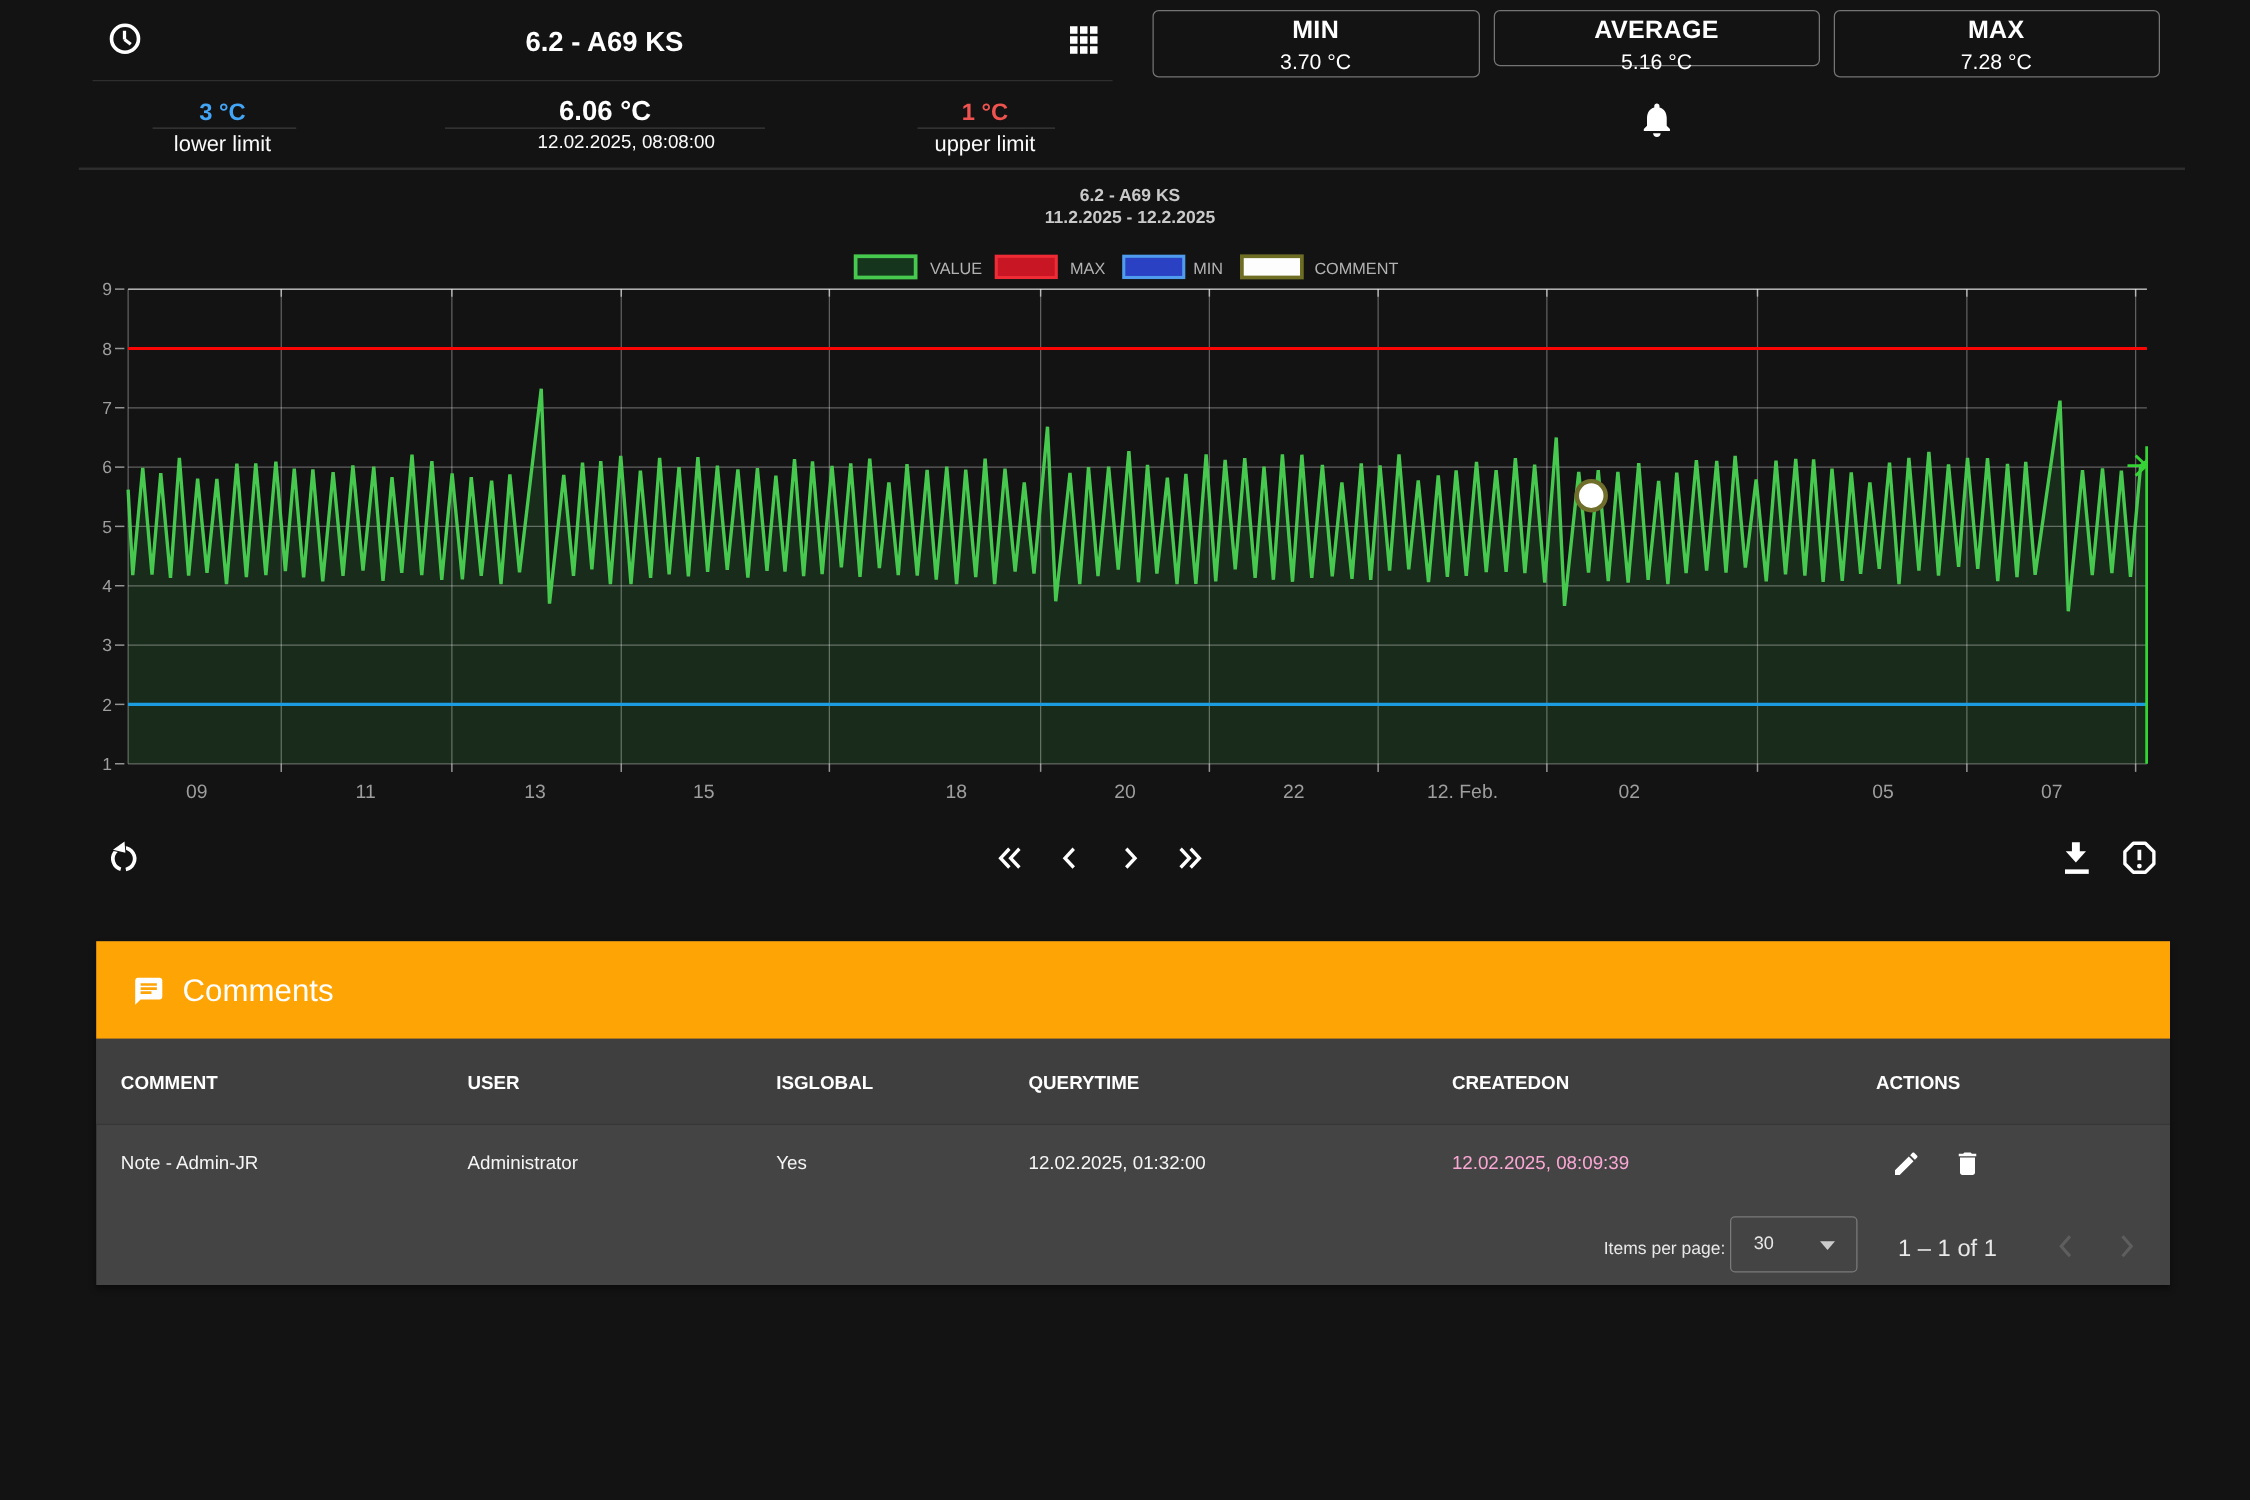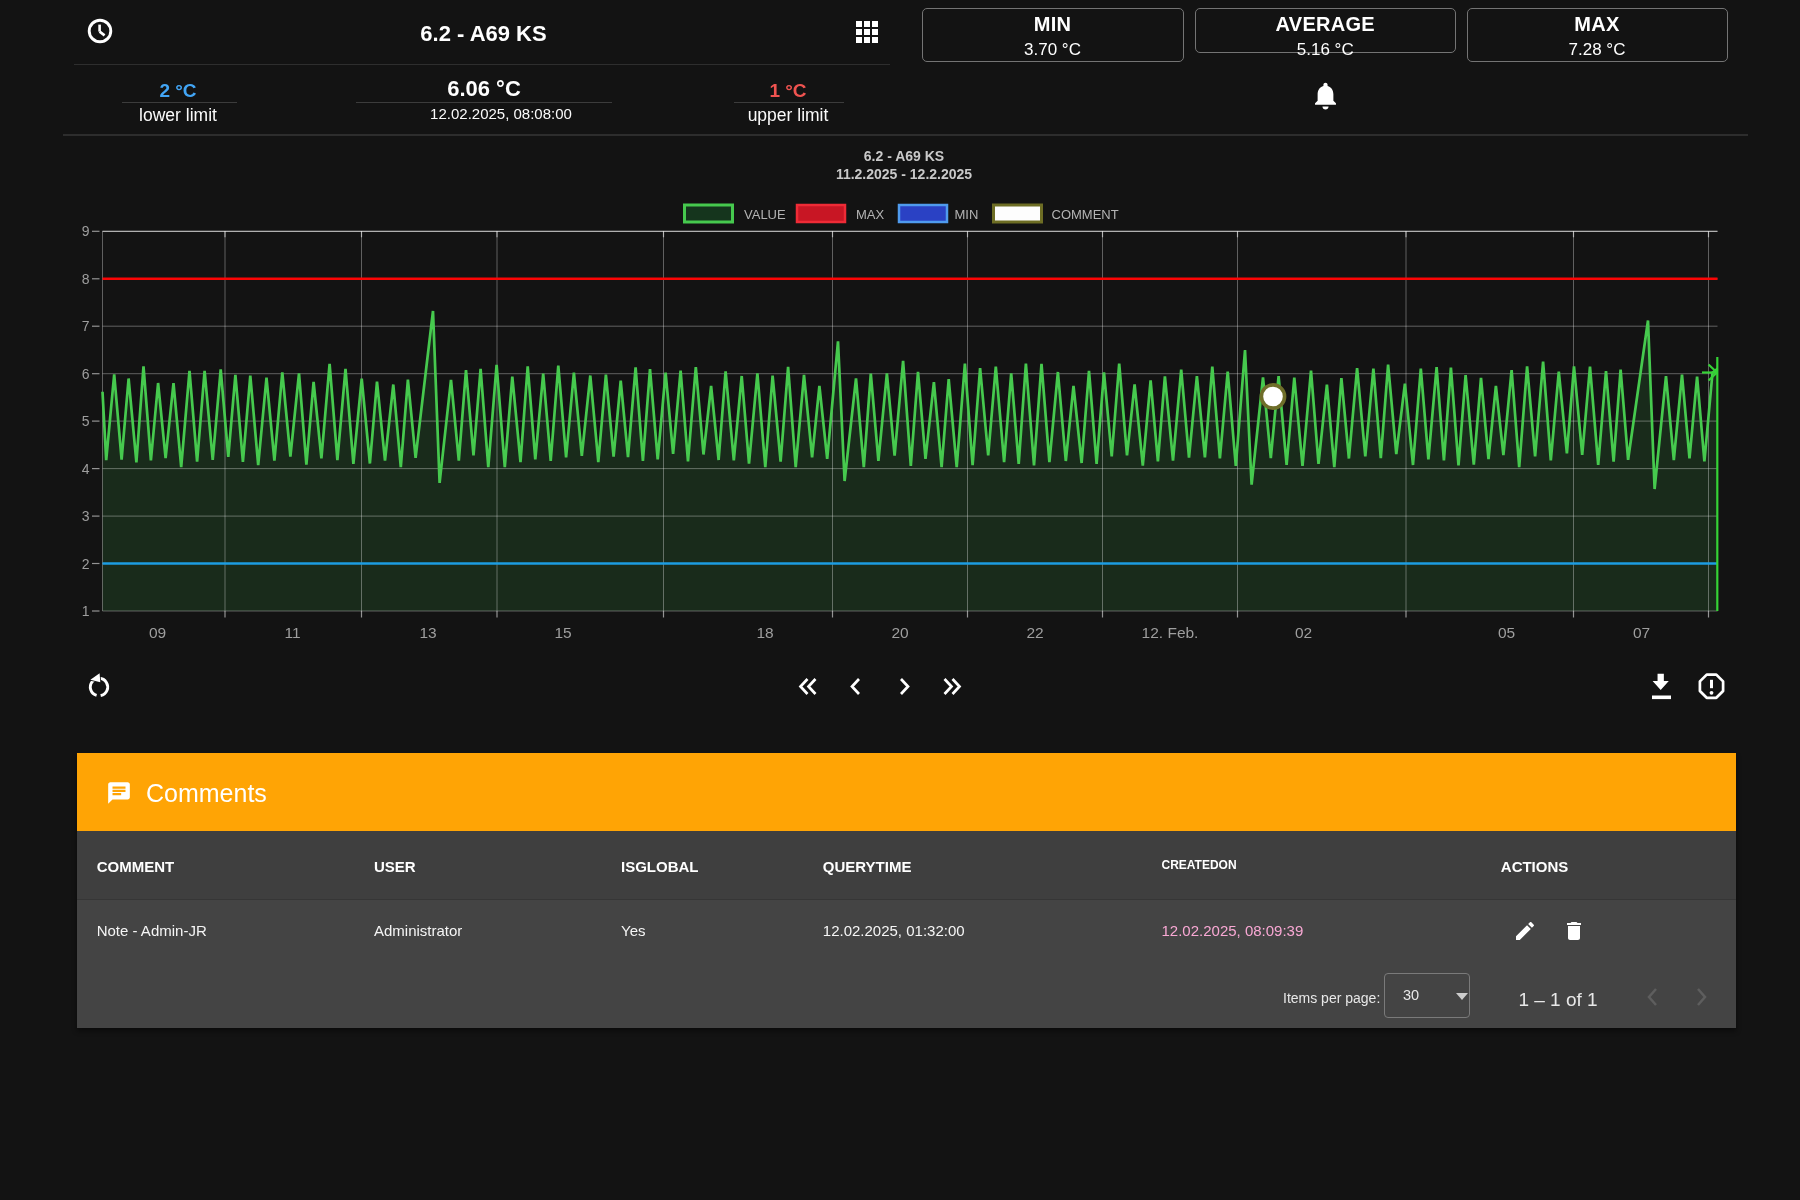--- a/index.html
+++ b/index.html
@@ -22,21 +22,21 @@
     <rect x="1" y="9" width="6" height="6"></rect>
         <rect x="9" y="9" width="6" height="6"></rect>
         <rect x="17" y="9" width="6" height="6"></rect>
     <rect x="1" y="17" width="6" height="6"></rect>
         <rect x="9" y="17" width="6" height="6"></rect>
         <rect x="17" y="17" width="6" height="6"></rect>
   </g>
 </svg>
 <div class="abs" style="left:74px;top:64px;width:816px;height:1px;background:#2e2e2e;"></div>
 
-<div class="abs ctr" style="left:98px;top:80px;width:160px;font-size:19px;font-weight:bold;color:#42a5f5;">2 °C</div>
+<div class="abs ctr" style="left:98px;top:80px;width:160px;font-size:19px;font-weight:bold;color:#42a5f5;">3 °C</div>
 <div class="abs" style="left:122px;top:101.5px;width:115px;height:1px;background:#3c3c3c;"></div>
 <div class="abs ctr" style="left:98px;top:104.5px;width:160px;font-size:17.5px;color:#fafafa;">lower limit</div>
 
 <div class="abs ctr" style="left:334px;top:75.5px;width:300px;font-size:22px;font-weight:bold;color:#fff;">6.06 °C</div>
 <div class="abs" style="left:356px;top:102px;width:256px;height:1px;background:#3c3c3c;"></div>
 <div class="abs ctr" style="left:351px;top:104.5px;width:300px;font-size:15px;color:#fafafa;">12.02.2025, 08:08:00</div>
 
 <div class="abs ctr" style="left:708px;top:80px;width:160px;font-size:19px;font-weight:bold;color:#ef5350;">1 °C</div>
 <div class="abs" style="left:734px;top:101.5px;width:110px;height:1px;background:#3c3c3c;"></div>
 <div class="abs ctr" style="left:708px;top:104.5px;width:160px;font-size:17.5px;color:#fafafa;">upper limit</div>
@@ -202,37 +202,37 @@
     <path fill="#fff" d="M20 2H4c-1.1 0-1.99.9-1.99 2L2 22l4-4h14c1.1 0 2-.9 2-2V4c0-1.1-.9-2-2-2zM6 9h12v2H6V9zm8 5H6v-2h8v2zm4-6H6V6h12v2z"></path>
   </svg>
   <div class="abs" style="left:69px;top:26px;font-size:25px;color:#fff;">Comments</div>
 
   <div class="abs" style="left:0;top:78.5px;width:100%;height:68px;background:#3f3f3f;"></div>
   <div class="abs" style="left:0;top:146.5px;width:100%;height:1px;background:#363636;"></div>
   <div class="abs" style="top:105px;left:19.7px;font-size:15px;font-weight:bold;color:#fff;">COMMENT</div>
   <div class="abs" style="top:105px;left:297px;font-size:15px;font-weight:bold;color:#fff;">USER</div>
   <div class="abs" style="top:105px;left:544px;font-size:15px;font-weight:bold;color:#fff;">ISGLOBAL</div>
   <div class="abs" style="top:105px;left:745.8px;font-size:15px;font-weight:bold;color:#fff;">QUERYTIME</div>
-  <div class="abs" style="top:105px;left:1084.5px;font-size:12px;font-weight:bold;color:#fff;">CREATEDON</div>
+  <div class="abs" style="top:105px;left:1084.5px;font-size:15px;font-weight:bold;color:#fff;">CREATEDON</div>
   <div class="abs" style="top:105px;left:1423.8px;font-size:15px;font-weight:bold;color:#fff;">ACTIONS</div>
 
   <div class="abs" style="top:169.5px;left:19.7px;font-size:15px;color:#f5f5f5;">Note - Admin-JR</div>
   <div class="abs" style="top:169.5px;left:297px;font-size:15px;color:#f5f5f5;">Administrator</div>
   <div class="abs" style="top:169.5px;left:544px;font-size:15px;color:#f5f5f5;">Yes</div>
   <div class="abs" style="top:169.5px;left:745.8px;font-size:15px;color:#f5f5f5;text-align:right;">12.02.2025, 01:32:00</div>
   <div class="abs" style="top:169.5px;left:1084.5px;font-size:15px;color:#f9a8d4;text-align:center;">12.02.2025, 08:09:39</div>
   <svg class="abs" style="left:1436px;top:166.5px" width="24" height="24" viewBox="0 0 24 24">
     <path fill="#fff" d="M3 17.25V21h3.75L17.81 9.94l-3.75-3.75L3 17.25zM20.71 7.04c.39-.39.39-1.02 0-1.41l-2.34-2.34c-.39-.39-1.02-.39-1.41 0l-1.83 1.83 3.75 3.75 1.83-1.83z"></path>
   </svg>
   <svg class="abs" style="left:1484.5px;top:166.5px" width="24" height="24" viewBox="0 0 24 24">
     <path fill="#fff" d="M6 19c0 1.1.9 2 2 2h8c1.1 0 2-.9 2-2V7H6v12zM19 4h-3.5l-1-1h-5l-1 1H5v2h14V4z"></path>
   </svg>
 
   <div class="abs" style="top:237px;left:1206px;font-size:14px;color:#e8e8e8;">Items per page:</div>
-  <div class="abs" style="left:1307px;top:220px;width:86px;height:45px;border:1px solid #7a7a7a;border-radius:4px;">
+  <div class="abs" style="left:1307px;top:220px;width:102px;height:45px;border:1px solid #7a7a7a;border-radius:4px;">
     <div class="abs" style="left:18px;top:13px;font-size:14.5px;color:#e8e8e8;">30</div>
     <div class="abs" style="left:71px;top:19px;width:0;height:0;border-left:6.5px solid transparent;border-right:6.5px solid transparent;border-top:7px solid #ccc;"></div>
   </div>
   <div class="abs ctr" style="top:236.5px;left:1404px;width:154px;font-size:19px;color:#e8e8e8;">1 – 1 of 1</div>
   <svg class="abs" style="left:1560px;top:228px" width="80" height="32" viewBox="0 0 80 32">
     <g stroke="#5e5e5e" stroke-width="2.5" fill="none">
       <polyline points="19,8 12,16 19,24"></polyline>
       <polyline points="61,8 68,16 61,24"></polyline>
     </g>
   </svg>

